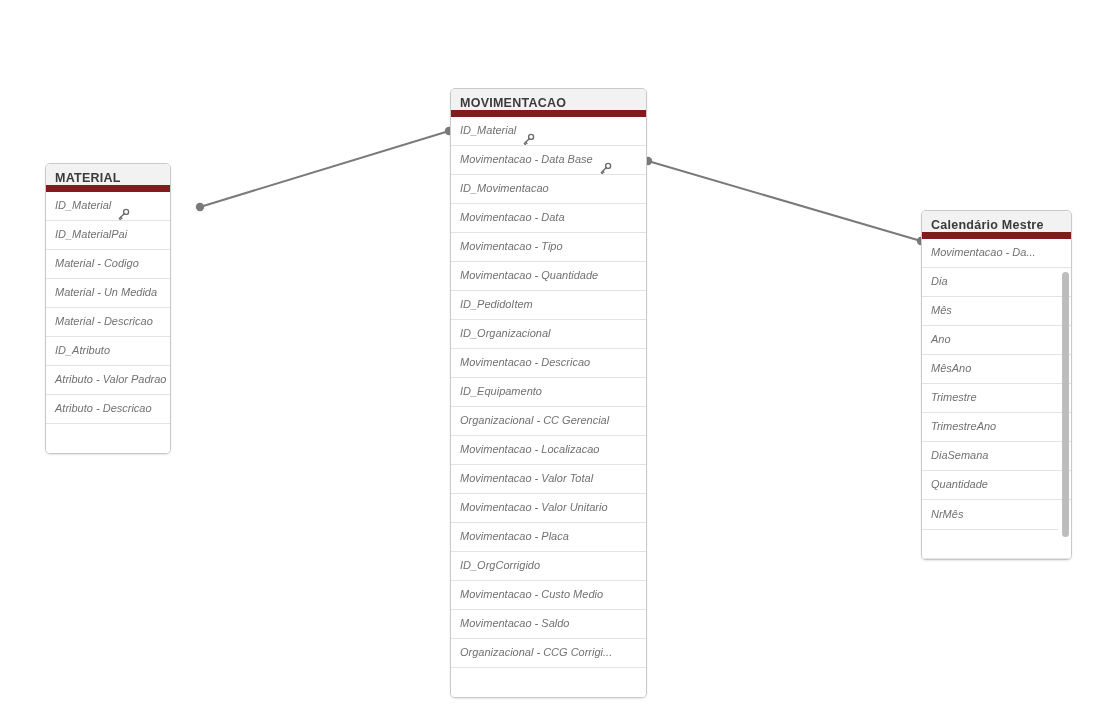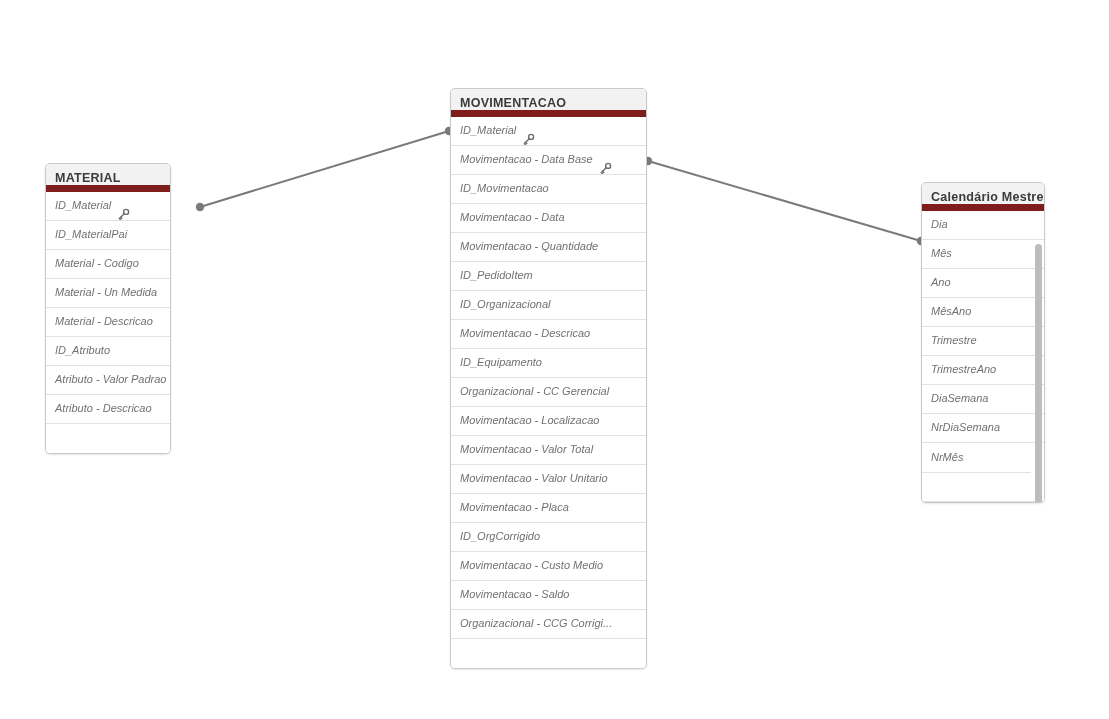--- a/index.html
+++ b/index.html
@@ -192,20 +192,23 @@
         </span>
       </div>
 
       <div class="field-row">
         <span class="field-label">ID_Movimentacao</span>
       </div>
       <div class="field-row">
         <span class="field-label">Movimentacao - Data</span>
       </div>
       <div class="field-row">
+        <span class="field-label">Movimentacao - Tipo</span>
+      </div>
+      <div class="field-row">
         <span class="field-label">Movimentacao - Quantidade</span>
       </div>
       <div class="field-row">
         <span class="field-label">ID_PedidoItem</span>
       </div>
       <div class="field-row">
         <span class="field-label">ID_Organizacional</span>
       </div>
       <div class="field-row">
         <span class="field-label">Movimentacao - Descricao</span>
@@ -239,25 +242,28 @@
       </div>
       <div class="field-row">
         <span class="field-label">Organizacional - CCG Corrigi...</span>
       </div>
       <div class="field-row blank">
         <span class="field-label"></span>
       </div>
     </div>
   </div>
 
-  <div class="table-card" id="card-calendario" style="left:921px; top:182px; width:124px;">
+  <div class="table-card" id="card-calendario" style="left:921px; top:210px; width:151px;">
     <div class="table-header">Calendário Mestre</div>
     <div class="field-list">
 
       <div class="field-row">
+        <span class="field-label">Movimentacao - Da...</span>
+      </div>
+      <div class="field-row">
         <span class="field-label">Dia</span>
       </div>
       <div class="field-row">
         <span class="field-label">Mês</span>
       </div>
       <div class="field-row">
         <span class="field-label">Ano</span>
       </div>
       <div class="field-row">
         <span class="field-label">MêsAno</span>
@@ -265,21 +271,21 @@
       <div class="field-row">
         <span class="field-label">Trimestre</span>
       </div>
       <div class="field-row">
         <span class="field-label">TrimestreAno</span>
       </div>
       <div class="field-row">
         <span class="field-label">DiaSemana</span>
       </div>
       <div class="field-row">
-        <span class="field-label">NrDiaSemana</span>
+        <span class="field-label">Quantidade</span>
       </div>
       <div class="field-row" style="border-bottom:none;">
         <span class="field-label">NrMês</span>
       </div>
       <div style="height:1px;background:#e2e2e2;margin-right:13px;"></div>
       <div class="field-row blank">
         <span class="field-label"></span>
       </div>
 
       <div class="vscroll-track">

